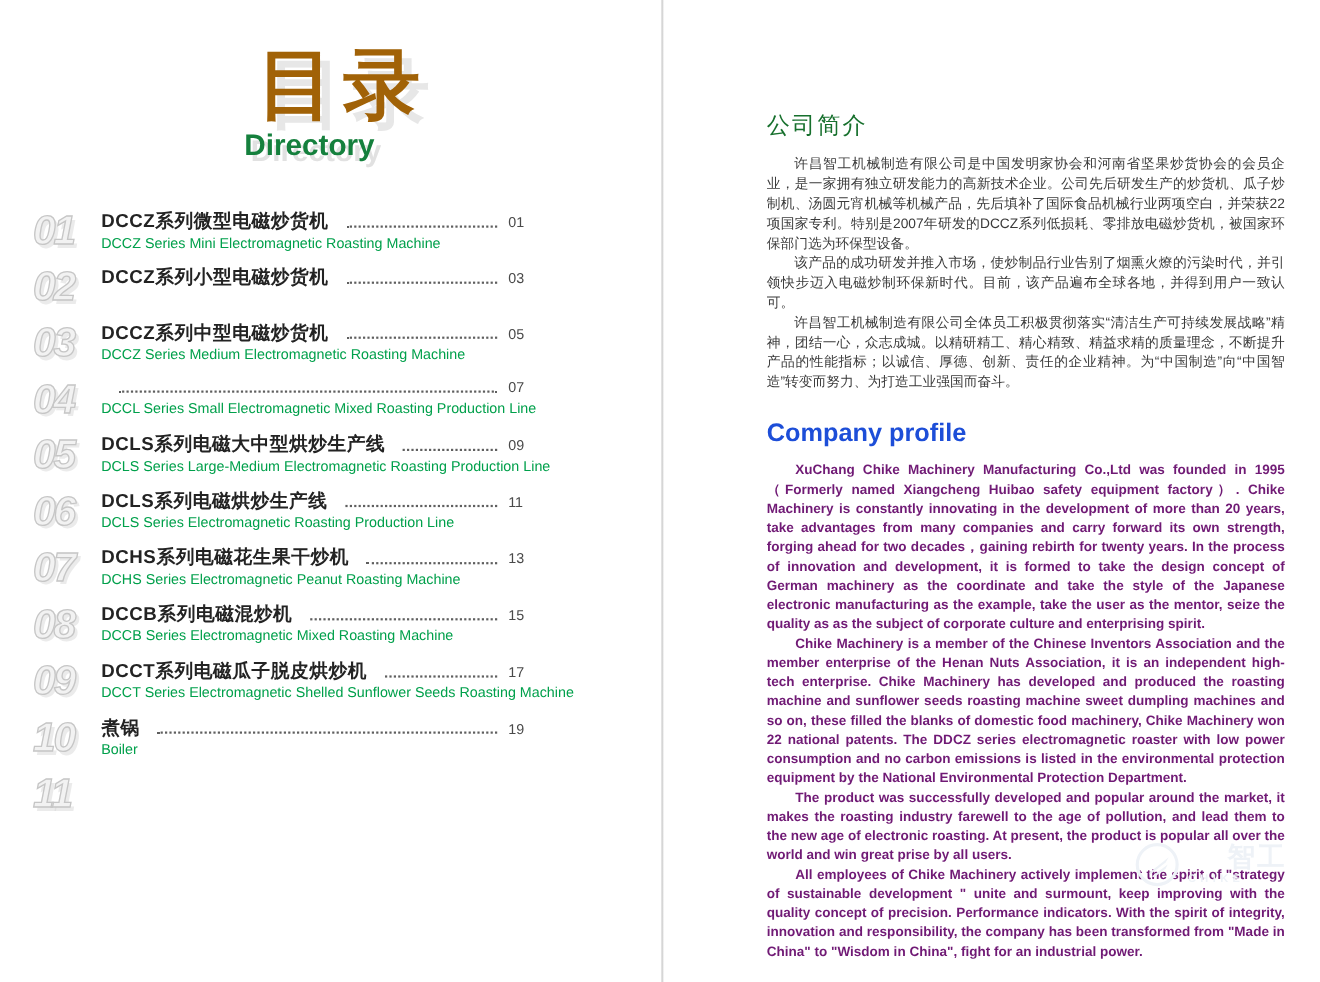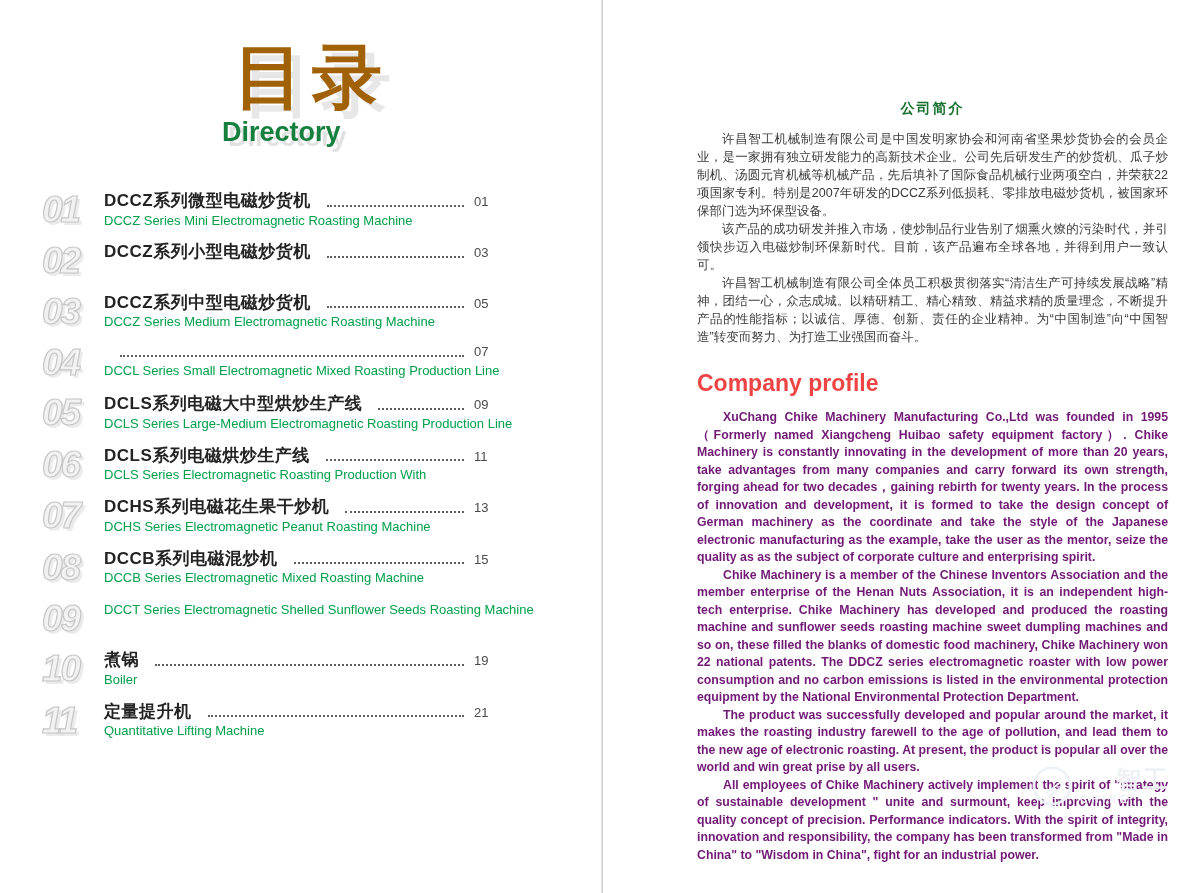--- a/index.html
+++ b/index.html
@@ -27,21 +27,21 @@
     text-shadow:9px 8px 0 #e7e7e7;
     margin-left:12px;
   }
   .dir-title-en {
     font-size:27px; font-weight:bold; color:#15803d;
     line-height:1; margin-top:3px;
     text-shadow:6px 5px 0 #e1e1e1;
   }
 
   .dir-list {
-    position:absolute; left:42px; top:191px; width:460px;
+    position:absolute; left:30px; top:191px; width:460px;
     list-style:none;
   }
   .dir-item { display:flex; margin-bottom:14px; }
   .dir-num {
     flex:none; width:62px;
     font-size:37px; font-weight:bold; font-style:italic;
     line-height:0.95; letter-spacing:-2px;
     color:#f2f2f2;
     -webkit-text-stroke:1.2px #c6c6c6;
     text-shadow:3px 3px 0 rgba(210,210,210,.45);
@@ -66,29 +66,29 @@
   .dir-sub-en {
     font-size:13px; color:#00a04b; margin-top:3px;
     white-space:nowrap; line-height:1.15;
   }
 
   
   .right-content {
     position:absolute; left:697px; top:100px; width:471px;
   }
   .zh-heading {
-    font-size:14px; font-weight:bold; color:#17702d;
-    letter-spacing:2px; margin-bottom:12px;text-align:center;
+    font-size:21px; font-weight:normal; color:#17702d;
+    letter-spacing:2px; margin-bottom:12px;
   }
   .zh-paras p {
     font-size:12.5px; line-height:18px; color:#3a3a3a;
     text-align:justify; text-indent:2em;
   }
   .en-heading {
-    font-size:23px; font-weight:bold; color:#ef4444;
+    font-size:23px; font-weight:bold; color:#1d4ed8;
     margin-top:24px; margin-bottom:12px;
   }
   .en-paras p {
     font-size:12.3px; line-height:17.5px; font-weight:bold; color:#701a75;
     text-align:justify; text-indent:26px;
   }
 
   
   .watermark {
     position:absolute; right:30px; bottom:86px;
@@ -165,21 +165,21 @@
         </div>
       </li>
       <li class="dir-item">
         <span class="dir-num">06</span>
         <div class="dir-item-body">
           <div class="dir-row">
             <span class="dir-title-item">DCLS系列电磁烘炒生产线</span>
             <span class="dir-leader"></span>
             <span class="dir-page">11</span>
           </div>
-          <div class="dir-sub-en">DCLS Series Electromagnetic Roasting Production With</div>
+          <div class="dir-sub-en">DCLS Series Electromagnetic Roasting Production Line</div>
         </div>
       </li>
       <li class="dir-item">
         <span class="dir-num">07</span>
         <div class="dir-item-body">
           <div class="dir-row">
             <span class="dir-title-item">DCHS系列电磁花生果干炒机</span>
             <span class="dir-leader"></span>
             <span class="dir-page">13</span>
           </div>
@@ -193,44 +193,41 @@
             <span class="dir-title-item">DCCB系列电磁混炒机</span>
             <span class="dir-leader"></span>
             <span class="dir-page">15</span>
           </div>
           <div class="dir-sub-en">DCCB Series Electromagnetic Mixed Roasting Machine</div>
         </div>
       </li>
       <li class="dir-item">
         <span class="dir-num">09</span>
         <div class="dir-item-body">
+          <div class="dir-row">
+            <span class="dir-title-item">DCCT系列电磁瓜子脱皮烘炒机</span>
+            <span class="dir-leader"></span>
+            <span class="dir-page">17</span>
+          </div>
           <div class="dir-sub-en">DCCT Series Electromagnetic Shelled Sunflower Seeds Roasting Machine</div>
         </div>
       </li>
       <li class="dir-item">
         <span class="dir-num">10</span>
         <div class="dir-item-body">
           <div class="dir-row">
             <span class="dir-title-item">煮锅</span>
             <span class="dir-leader"></span>
             <span class="dir-page">19</span>
           </div>
           <div class="dir-sub-en">Boiler</div>
         </div>
       </li>
       <li class="dir-item">
         <span class="dir-num">11</span>
-        <div class="dir-item-body">
-          <div class="dir-row">
-            <span class="dir-title-item">定量提升机</span>
-            <span class="dir-leader"></span>
-            <span class="dir-page">21</span>
-          </div>
-          <div class="dir-sub-en">Quantitative Lifting Machine</div>
-        </div>
       </li>
     </ul>
 </div>
 
 <div class="right-content">
   <h2 class="zh-heading">公司简介</h2>
   <div class="zh-paras" id="zh-paras">
       <p>许昌智工机械制造有限公司是中国发明家协会和河南省坚果炒货协会的会员企业，是一家拥有独立研发能力的高新技术企业。公司先后研发生产的炒货机、瓜子炒制机、汤圆元宵机械等机械产品，先后填补了国际食品机械行业两项空白，并荣获22项国家专利。特别是2007年研发的DCCZ系列低损耗、零排放电磁炒货机，被国家环保部门选为环保型设备。</p>
       <p>该产品的成功研发并推入市场，使炒制品行业告别了烟熏火燎的污染时代，并引领快步迈入电磁炒制环保新时代。目前，该产品遍布全球各地，并得到用户一致认可。</p>
       <p>许昌智工机械制造有限公司全体员工积极贯彻落实“清洁生产可持续发展战略”精神，团结一心，众志成城。以精研精工、精心精致、精益求精的质量理念，不断提升产品的性能指标；以诚信、厚德、创新、责任的企业精神。为“中国制造”向“中国智造”转变而努力、为打造工业强国而奋斗。</p>

